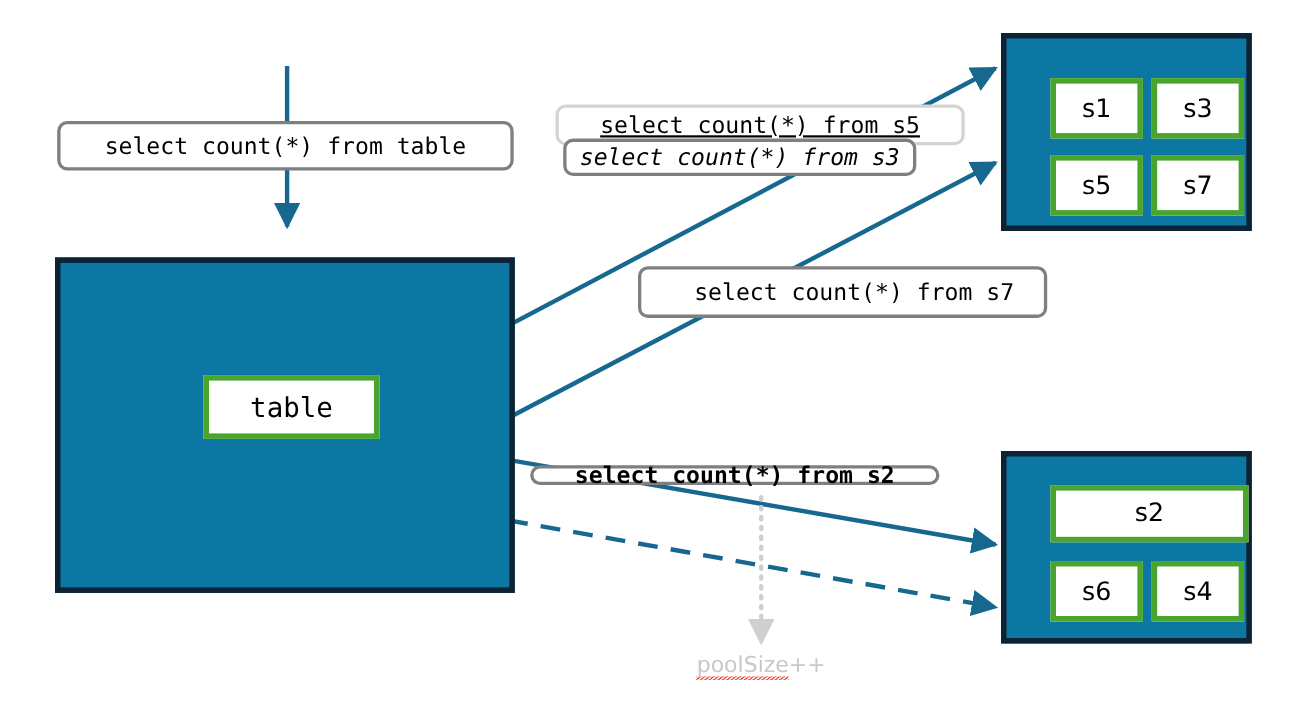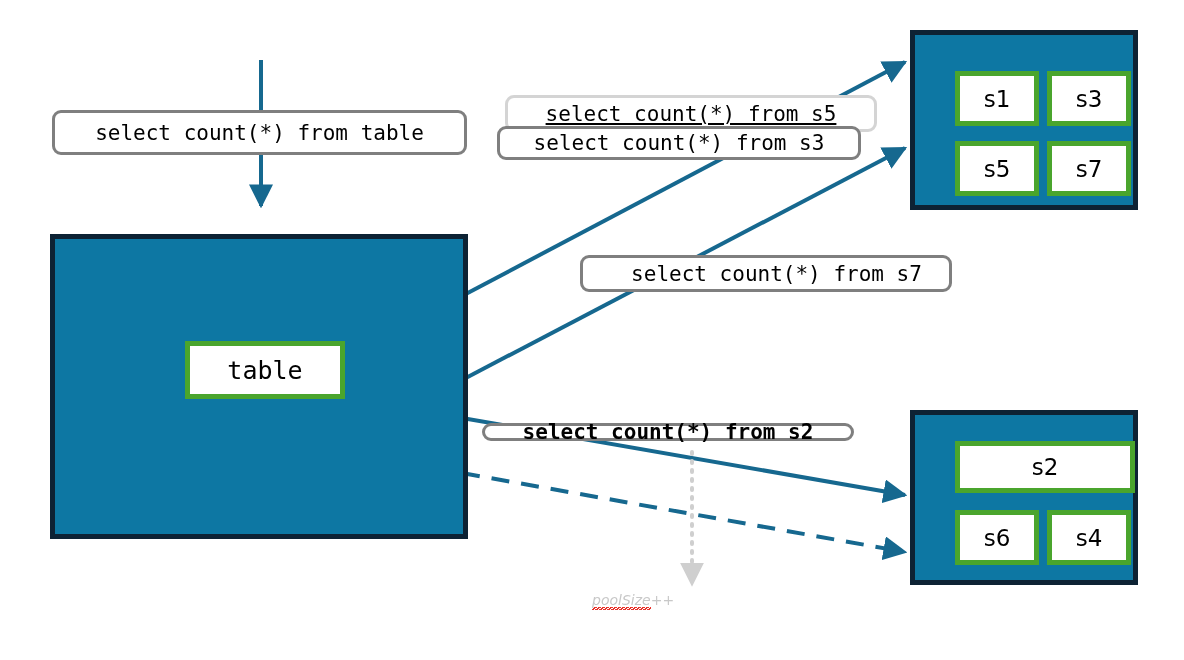--- a/index.html
+++ b/index.html
@@ -103,36 +103,36 @@
     color: #000000;
     white-space: nowrap;
     z-index: 4;
   }
   .pill.faint {
     border-color: #d4d4d4;
     z-index: 3;
   }
   #pill-table { left: 52px;  top: 110px; width: 415px; height: 45px; }
   #pill-s5    { left: 505px; top: 95px;  width: 372px; height: 37px; text-decoration: underline; }
-  #pill-s3    { left: 497px; top: 126px; width: 364px; height: 34px; }
-  #pill-s7    { left: 580px; top: 255px; width: 372px; height: 37px; padding-left: 21px; }
+  #pill-s3    { left: 512px; top: 126px; width: 321px; height: 34px; font-style: italic; }
+  #pill-s7    { left: 580px; top: 242px; width: 372px; height: 47px; padding-left: 21px; }
   #pill-s2    { left: 482px; top: 423px; width: 372px; height: 18px; font-weight: bold; }
   #pill-est   { left: 505px; top: 512px; width: 375px; height: 35px; }
 
   
   #poolsize {
     position: absolute;
     left: 592px;
     top: 592px;
     width: 200px;
+    text-align: center;
     font-family: "DejaVu Sans", sans-serif;
-    font-size: 14px;
+    font-size: 20px;
     color: #c8c8c8;
     z-index: 4;
-    font-style: italic;
   }
   #poolsize .sp {
     
     background-image:
       repeating-linear-gradient(135deg,
         #e8322a 0px, #e8322a 1px,
         rgba(0,0,0,0) 1px, rgba(0,0,0,0) 2px);
     background-repeat: repeat-x;
     background-size: 4px 3px;
     background-position: left bottom;

